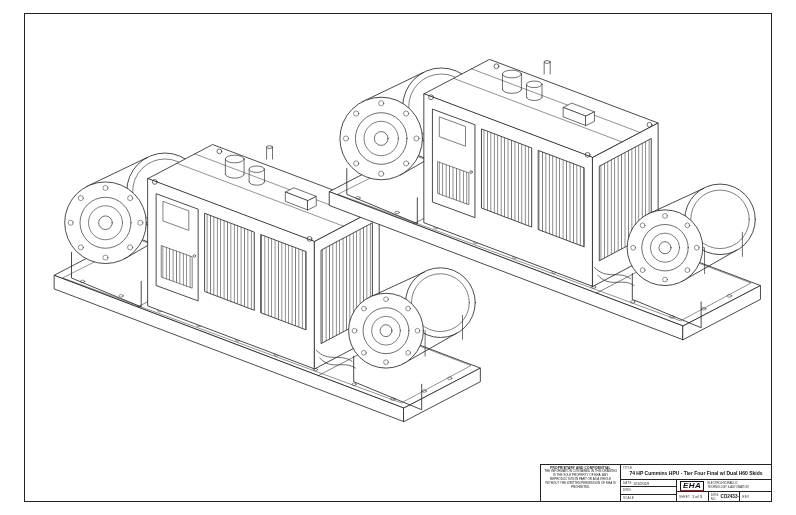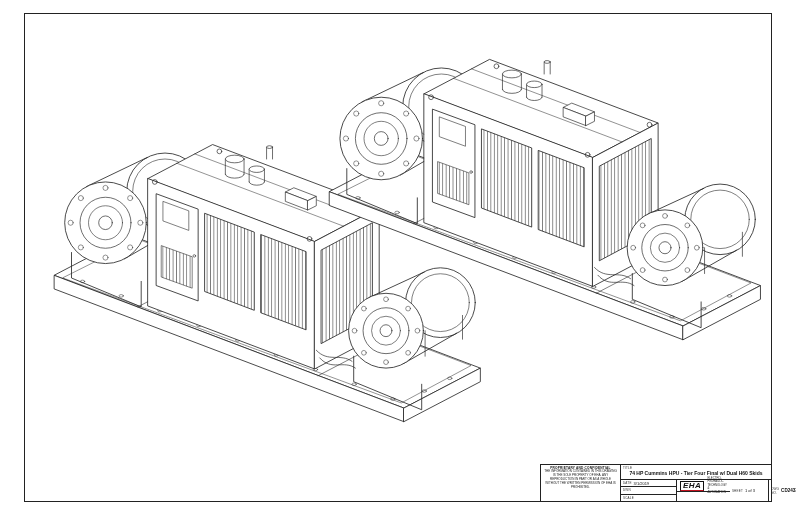--- a/index.html
+++ b/index.html
@@ -18,21 +18,21 @@
                 align-items:center;justify-content:center;padding:2px 3px 0 3px;box-sizing:border-box;}
   .lbl{font-size:3px;color:#333;text-transform:uppercase;letter-spacing:.2px;}
   .tb-title-row > .lbl{position:absolute;top:1px;left:2px;}
   .tb-title{font-size:5px;line-height:1.2;text-align:center;font-weight:bold;}
   .tb-bottom{flex:1;display:flex;min-height:0;}
   .tb-fields{width:56px;display:flex;flex-direction:column;border-right:1px solid #222;box-sizing:border-box;}
   .f{display:flex;align-items:center;gap:2px;padding:0 2px;flex:1;box-sizing:border-box;overflow:hidden;}
   .tb-fields .f{border-bottom:1px solid #222;}
   .tb-fields .f:last-child{border-bottom:none;}
   .val{font-size:4px;white-space:nowrap;}
-  .tb-right{flex:1;display:flex;flex-direction:row;min-width:0;}
+  .tb-right{flex:1;display:flex;flex-direction:column;min-width:0;}
   .tb-logo{height:12px;display:flex;align-items:center;gap:3px;padding:0 3px;
            border-bottom:1px solid #222;box-sizing:border-box;}
   .eha{font-size:8px;font-weight:bold;font-style:italic;letter-spacing:.5px;color:#111;
        border:1px solid #111;border-bottom:1.6px solid #c1121f;padding:0 2px;line-height:1;}
   .tag{display:flex;flex-direction:column;font-size:2.8px;line-height:1.25;color:#222;}
   .tb-dwg{flex:1;display:flex;}
   .sheetf{width:36px;border-right:1px solid #222;}
   .dwgf{flex:1;}
   .revf{width:16px;border-left:1px solid #222;}
   .dwgno{font-size:4.6px;font-weight:bold;}

